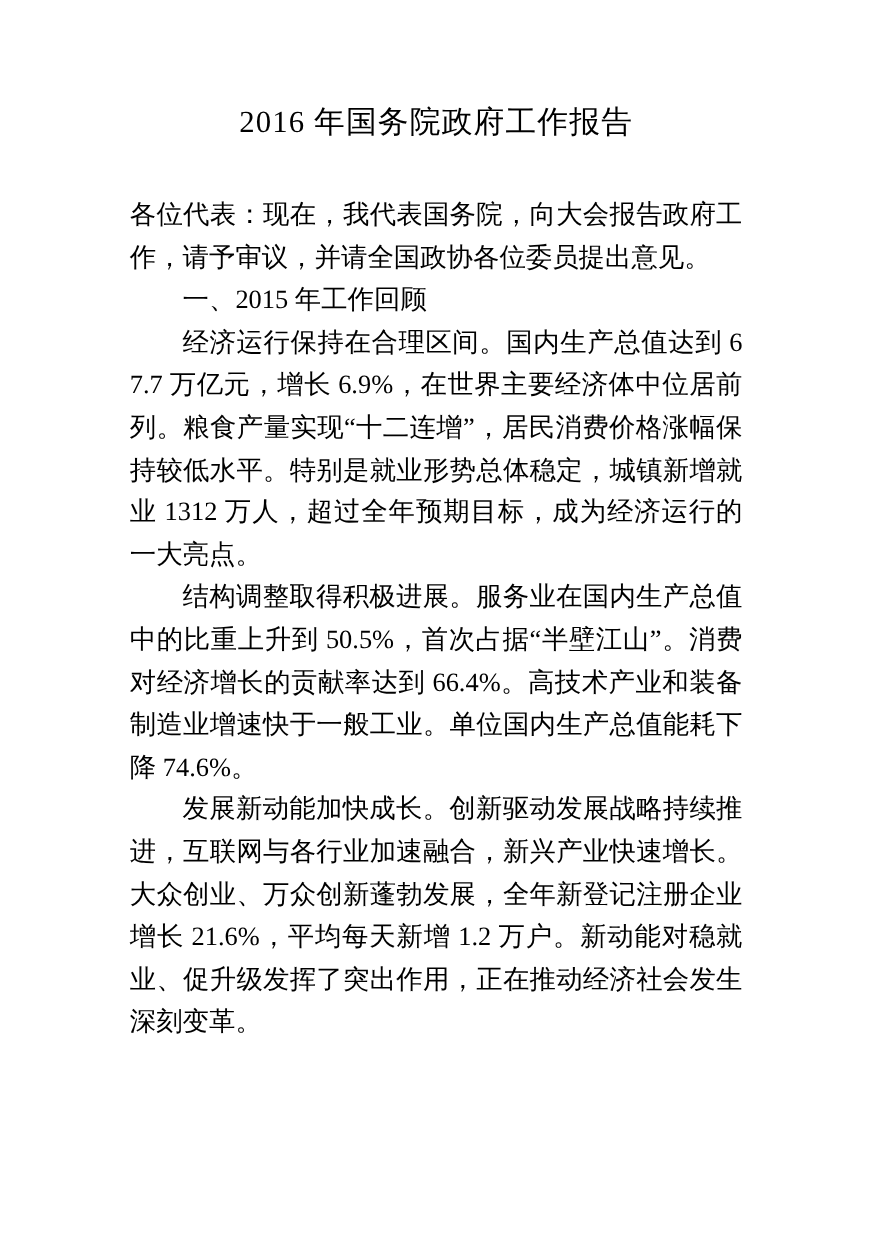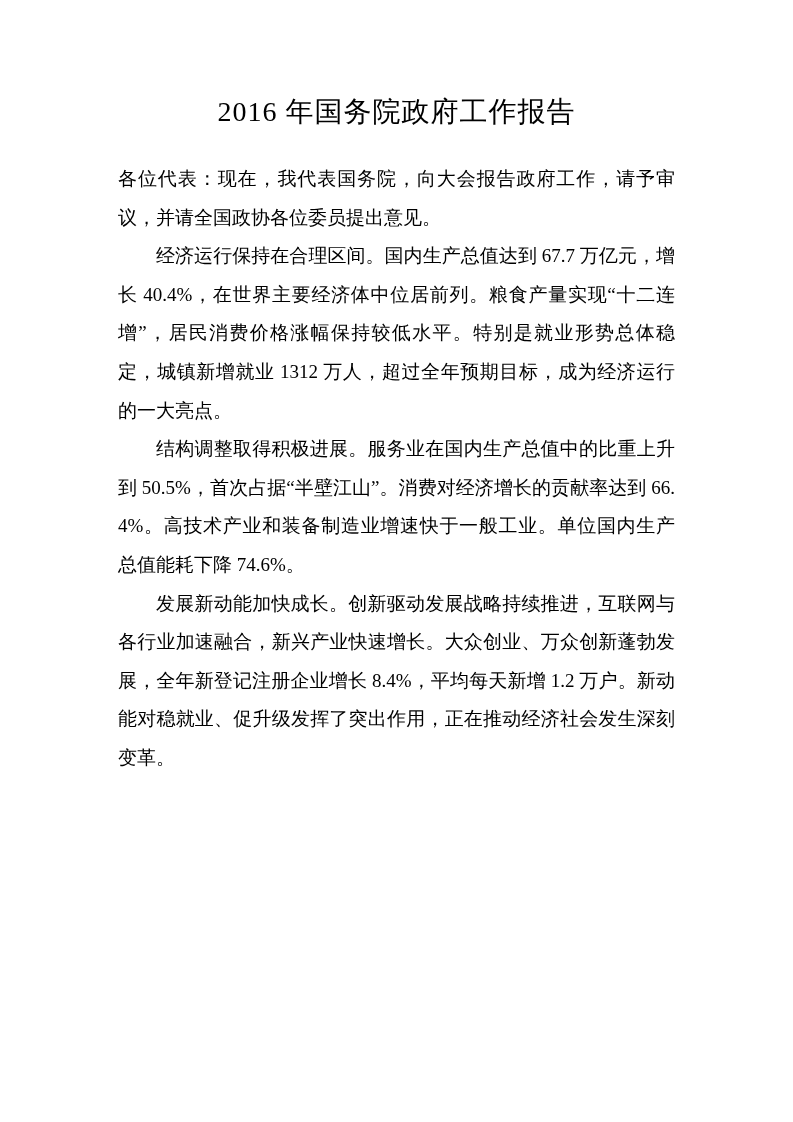--- a/index.html
+++ b/index.html
@@ -23,22 +23,22 @@
   .doc-title {
     margin: 92px 0 0 0;
     text-align: center;
     font-size: 28px;
     font-weight: 400;
     line-height: 40px;
     letter-spacing: 1px;
     white-space: nowrap;
   }
   .doc-body {
-    margin-top: 28px;
-    font-size: 19px;
+    margin-top: 45px;
+    font-size: 24px;
     line-height: 38.6px;
     text-align: justify;
     text-justify: inter-ideograph;
   }
   .doc-body p {
     margin: 0;
     padding: 0;
     text-indent: 2em;
     word-break: break-all;
   }
@@ -48,18 +48,19 @@
 </style>
 </head>
 <body>
 
 <div class="page">
   <div class="content">
     <h1 class="doc-title">2016 年国务院政府工作报告</h1>
 
     <div class="doc-body">
       <p class="flush">各位代表：现在，我代表国务院，向大会报告政府工作，请予审议，并请全国政协各位委员提出意见。</p>
-      <p>经济运行保持在合理区间。国内生产总值达到 67.7 万亿元，增长 40.4%，在世界主要经济体中位居前列。粮食产量实现“十二连增”，居民消费价格涨幅保持较低水平。特别是就业形势总体稳定，城镇新增就业 1312 万人，超过全年预期目标，成为经济运行的一大亮点。</p>
+      <p>一、2015 年工作回顾</p>
+      <p>经济运行保持在合理区间。国内生产总值达到 67.7 万亿元，增长 6.9%，在世界主要经济体中位居前列。粮食产量实现“十二连增”，居民消费价格涨幅保持较低水平。特别是就业形势总体稳定，城镇新增就业 1312 万人，超过全年预期目标，成为经济运行的一大亮点。</p>
       <p>结构调整取得积极进展。服务业在国内生产总值中的比重上升到 50.5%，首次占据“半壁江山”。消费对经济增长的贡献率达到 66.4%。高技术产业和装备制造业增速快于一般工业。单位国内生产总值能耗下降 74.6%。</p>
-      <p>发展新动能加快成长。创新驱动发展战略持续推进，互联网与各行业加速融合，新兴产业快速增长。大众创业、万众创新蓬勃发展，全年新登记注册企业增长 8.4%，平均每天新增 1.2 万户。新动能对稳就业、促升级发挥了突出作用，正在推动经济社会发生深刻变革。</p>
+      <p>发展新动能加快成长。创新驱动发展战略持续推进，互联网与各行业加速融合，新兴产业快速增长。大众创业、万众创新蓬勃发展，全年新登记注册企业增长 21.6%，平均每天新增 1.2 万户。新动能对稳就业、促升级发挥了突出作用，正在推动经济社会发生深刻变革。</p>
     </div>
   </div>
 </div>
 
 </body></html>

